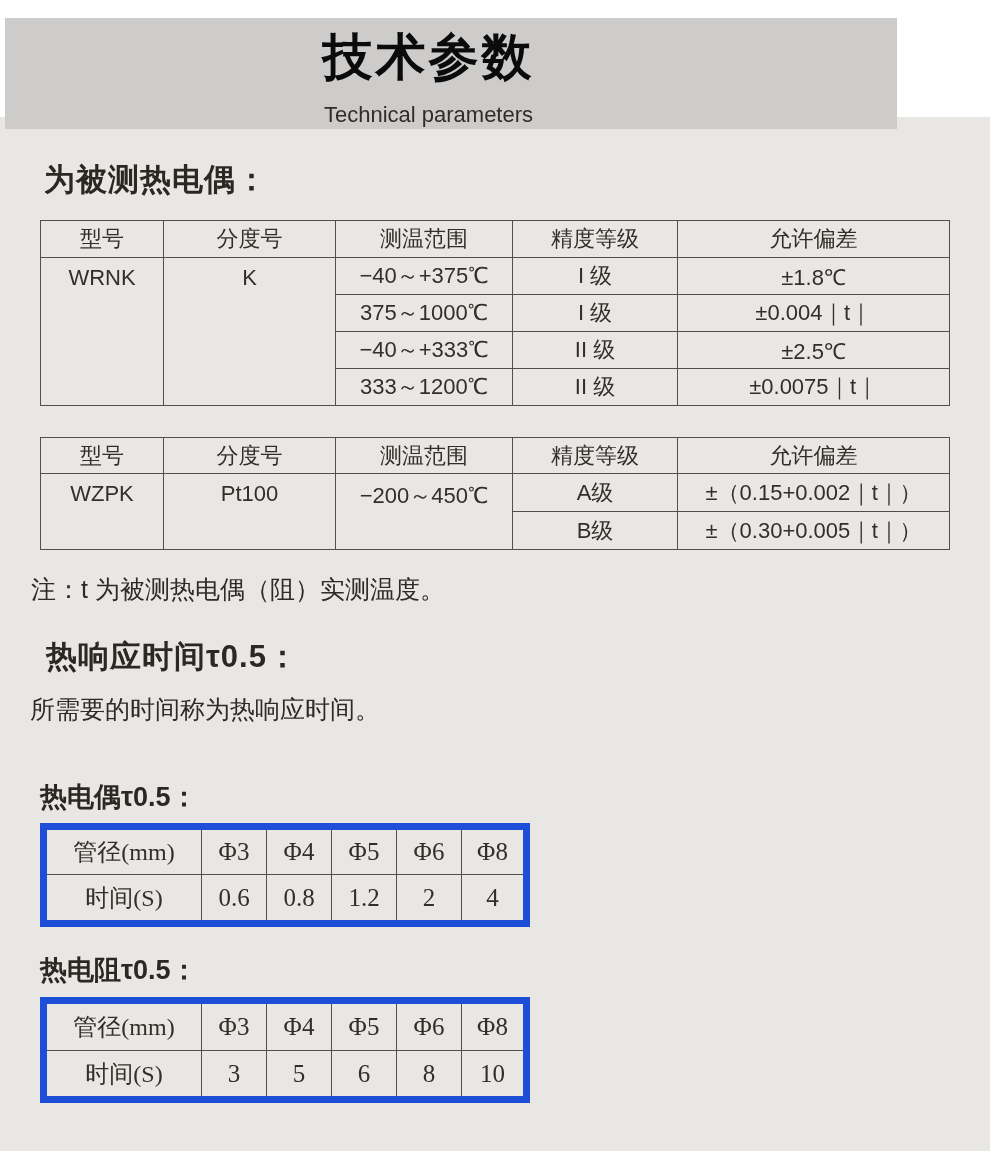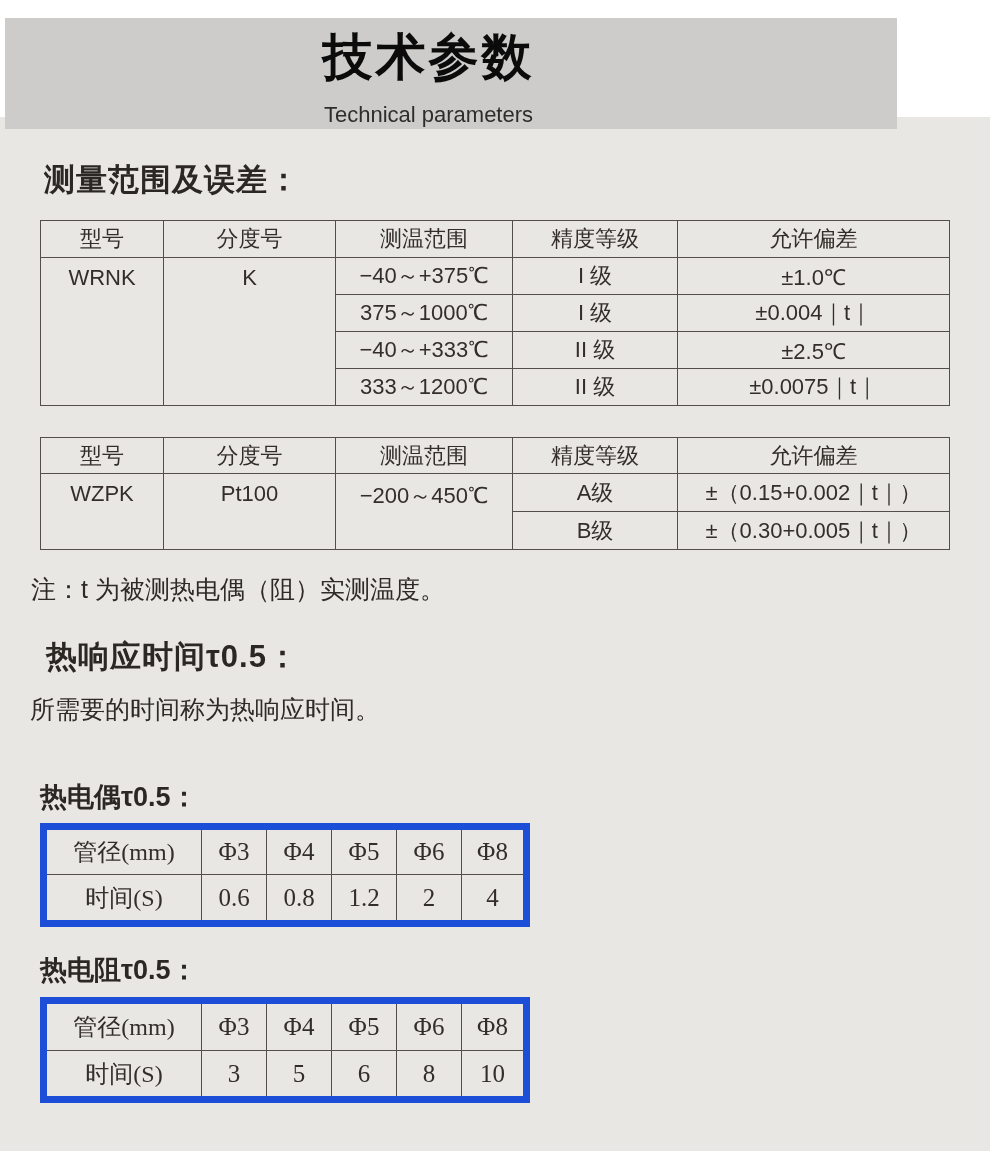--- a/index.html
+++ b/index.html
@@ -43,21 +43,21 @@
 
   <div class="body-bg"></div>
 
   <div class="band">
     <div class="band-inner">
       <div class="title">技术参数</div>
       <div class="subtitle">Technical parameters</div>
     </div>
   </div>
 
-  <div class="abs h1" style="left:44px; top:159px;">测量范围及误差：</div>
+  <div class="abs h1" style="left:44px; top:159px;">为被测热电偶：</div>
 
   <table class="spec abs" style="left:40px; top:220px; width:909px;">
     <colgroup>
       <col style="width:123px">
         <col style="width:172px">
         <col style="width:177px">
       <col style="width:165px">
         <col style="width:272px">
     </colgroup>
     <tbody>
@@ -66,21 +66,21 @@
       <th>分度号</th>
       <th>测温范围</th>
       <th>精度等级</th>
       <th>允许偏差</th>
     </tr>
     <tr style="height:37px;">
       <td rowspan="4" class="vtop">WRNK</td>
       <td rowspan="4" class="vtop">K</td>
       <td>−40～+375℃</td>
       <td>I 级</td>
-      <td>±1.0℃</td>
+      <td>±1.8℃</td>
     </tr>
     <tr style="height:37px;">
       <td>375～1000℃</td>
       <td>I 级</td>
       <td>±0.004｜t｜</td>
     </tr>
     <tr style="height:37px;margin-top:25px;">
       <td>−40～+333℃</td>
       <td>II 级</td>
       <td>±2.5℃</td>

